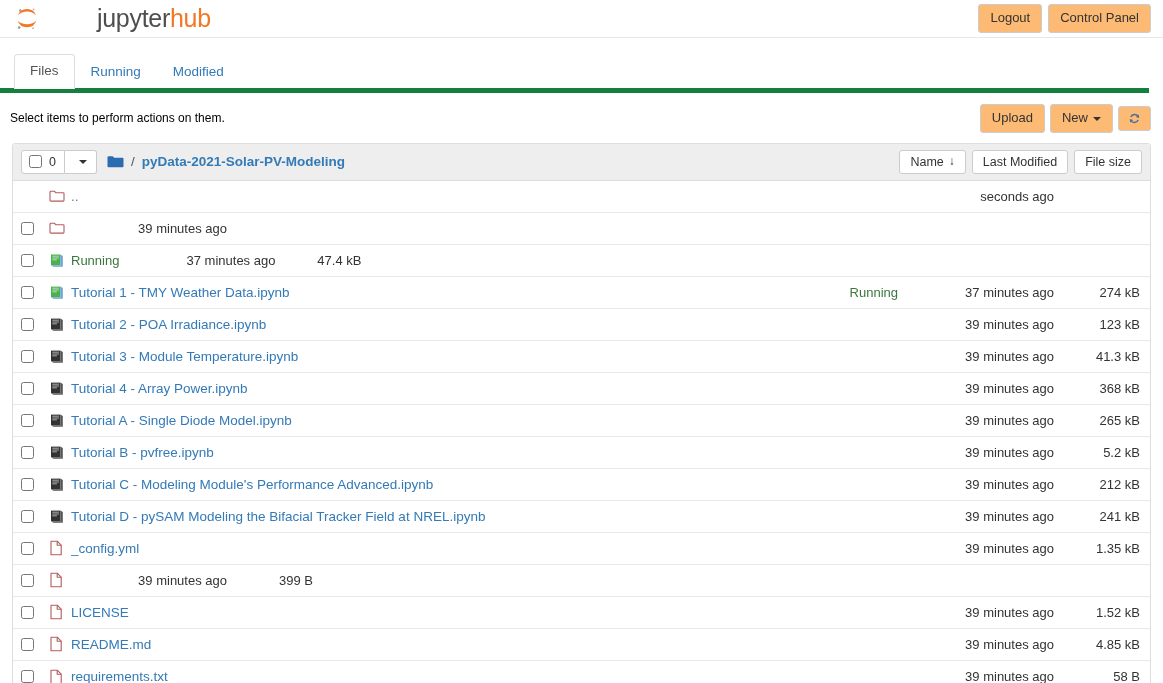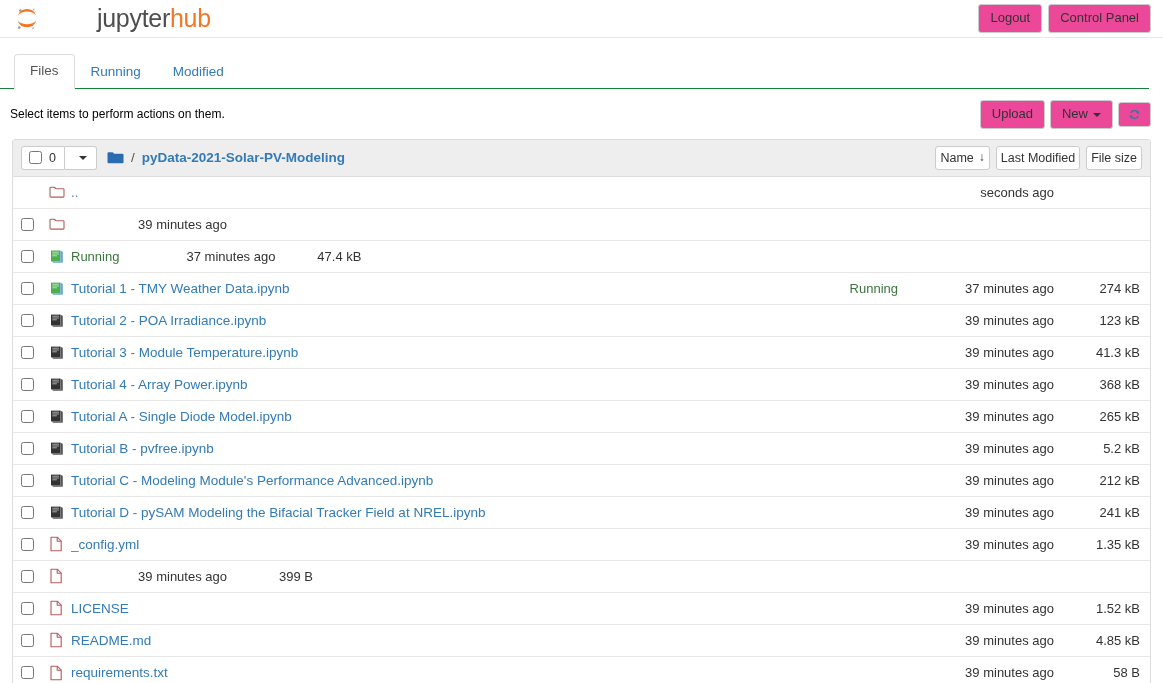--- a/index.html
+++ b/index.html
@@ -44,33 +44,33 @@
   .navbar-right {
     margin-left: auto;
     display: flex;
     gap: 6px;
     align-items: center;
   }
   .btn {
     font-family: "Liberation Sans", sans-serif;
     font-size: 13px;
     color: #333333;
-    background: #ec4899;
+    background: #fdba74;
     border: 1px solid #cccccc;
     border-radius: 3px;
     padding: 5px 11px;
     line-height: 1.3;
     cursor: pointer;
     white-space: nowrap;
   }
 
   
   .tabs-wrap {
     padding: 16px 12px 0 12px;
-    border-bottom: 1px solid #15803d;
+    border-bottom: 5px solid #15803d;
     margin: 0 14px 0 0;
   }
   .tabs {
     display: flex;
     align-items: flex-end;
     list-style: none;
     margin: 0;
     padding: 0 0 0 2px;
     height: 34px;
   }
@@ -190,21 +190,21 @@
   }
 
   .sort-btns {
     margin-left: auto;
     display: flex;
     gap: 6px;
     align-items: center;
   }
   .sort-btn {
     font-size: 12.5px;
-    padding: 4px 4px;
+    padding: 4px 10px;
     background: #ffffff;
     border: 1px solid #cccccc;
     border-radius: 3px;
     color: #333333;
     cursor: pointer;
     white-space: nowrap;
     display: flex;
     gap: 5px;
   }
   .sort-arrow { font-size: 12px; font-weight: bold; line-height: 1; }

